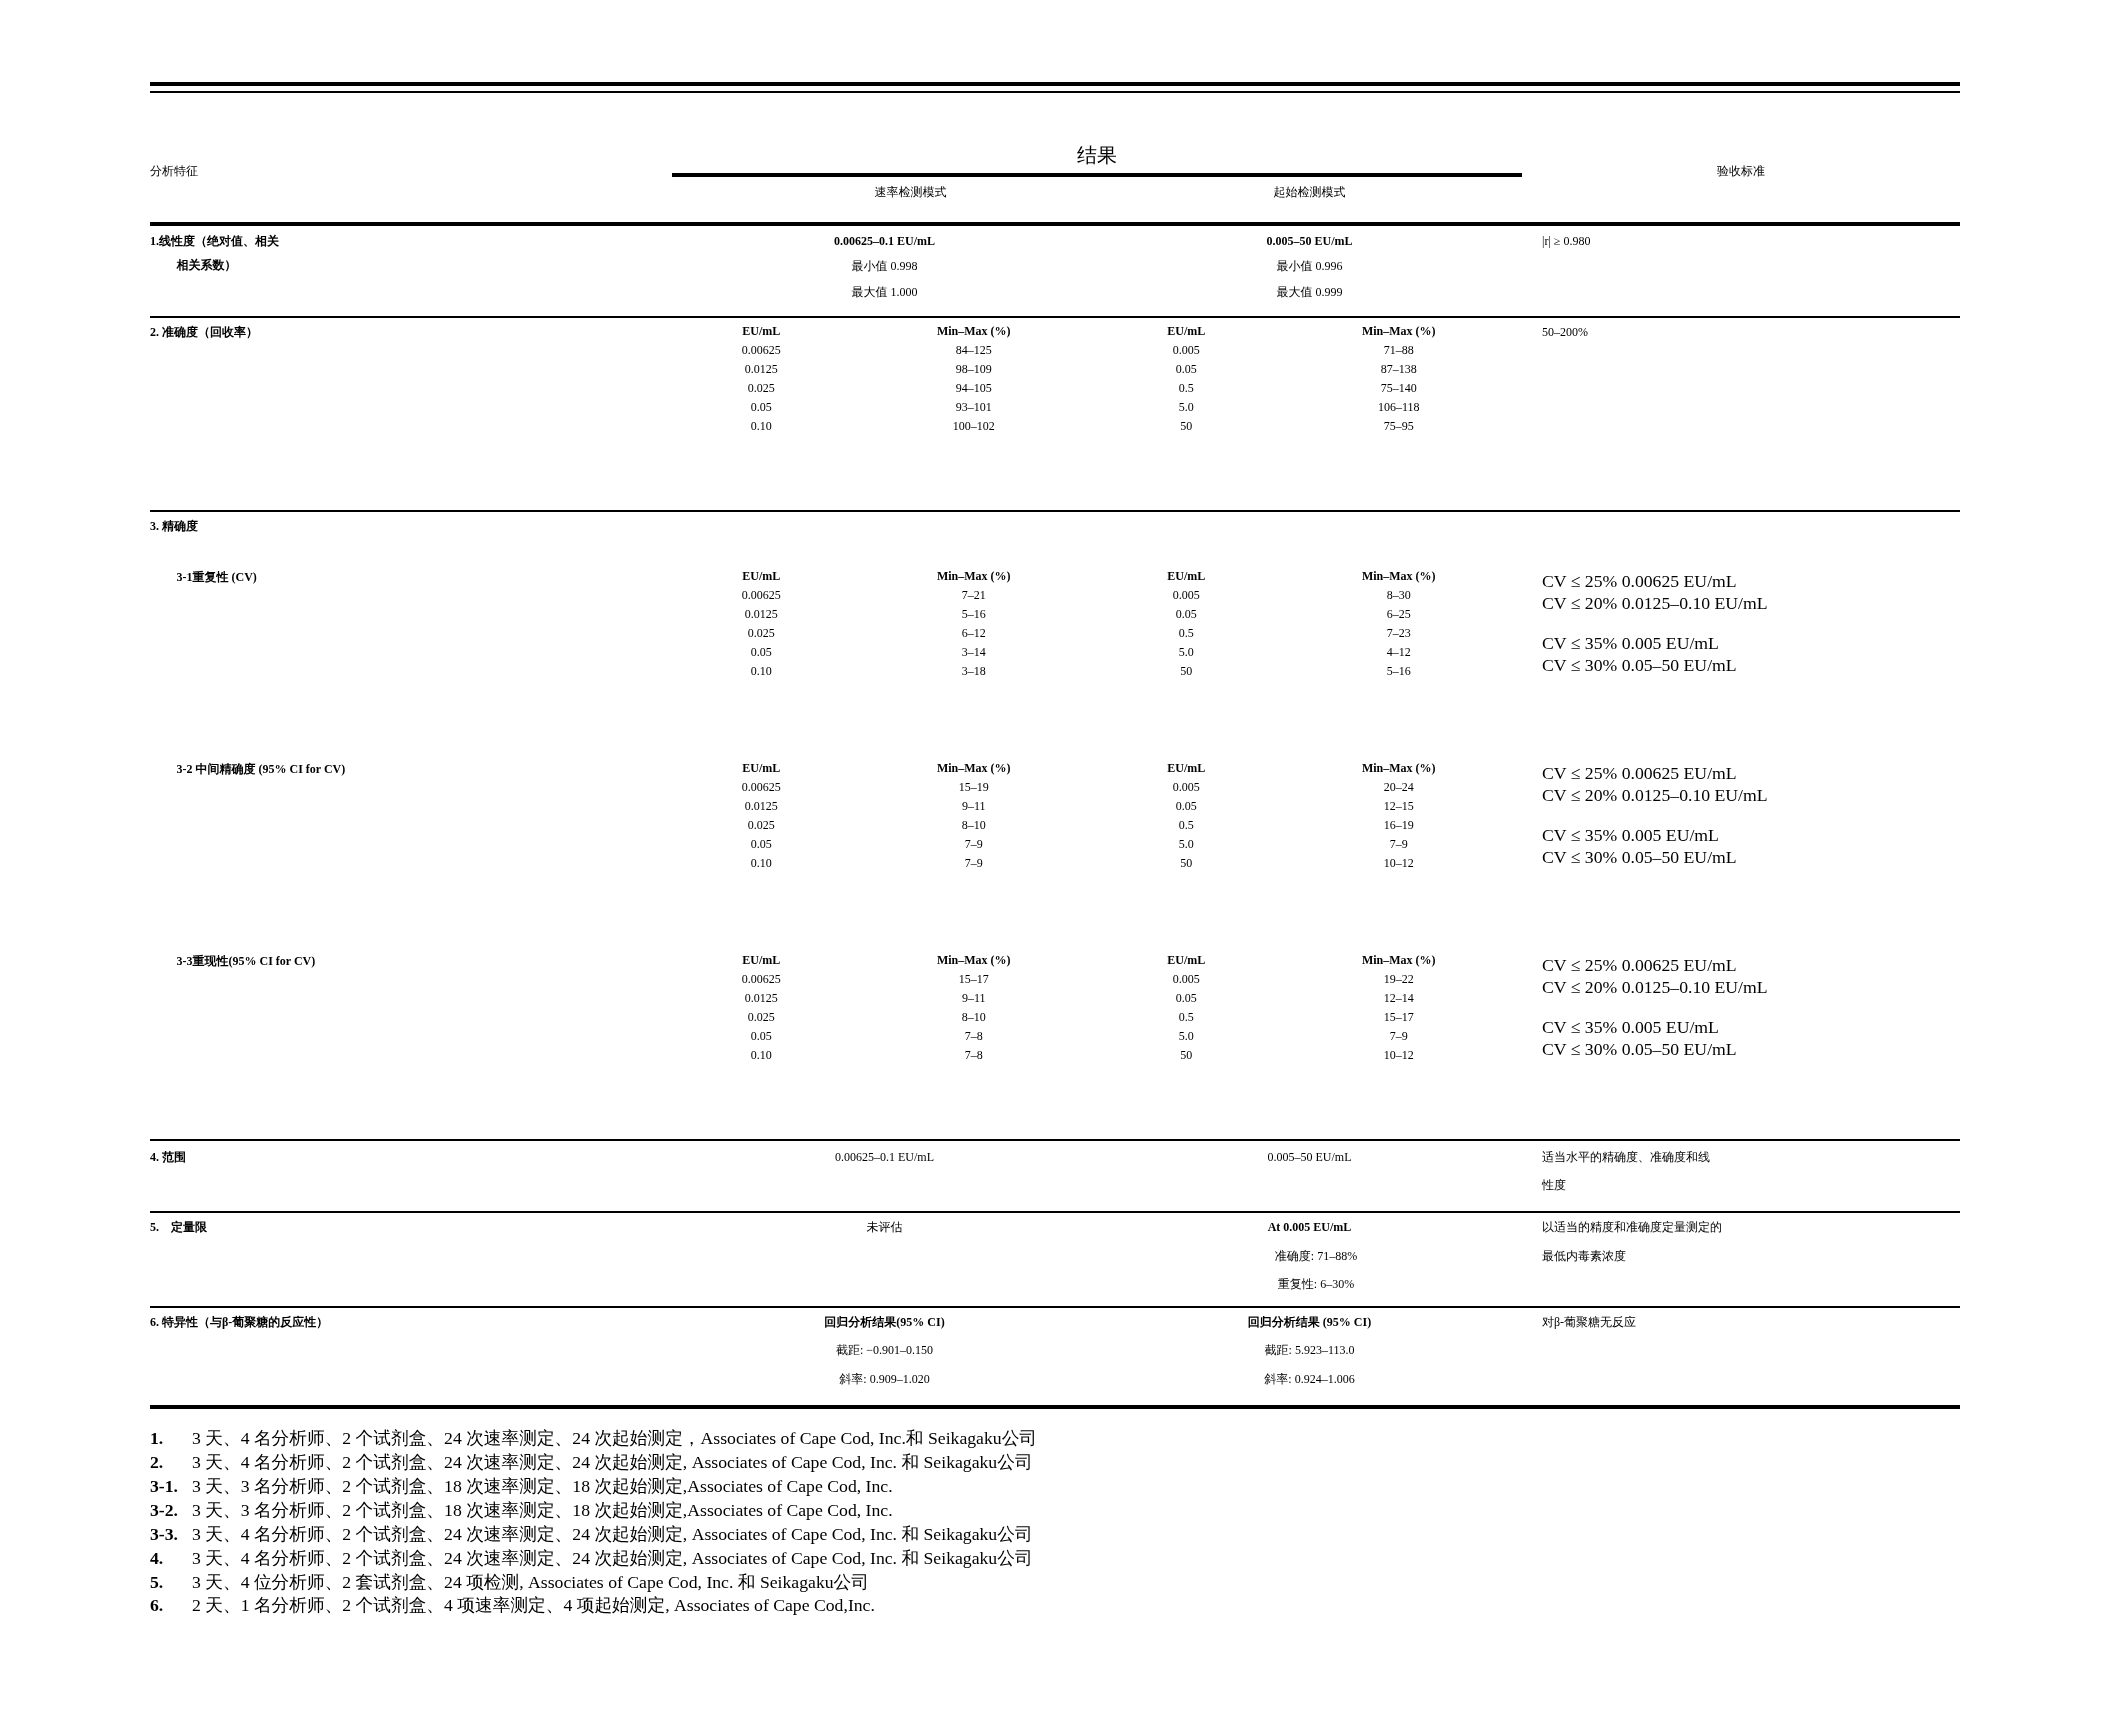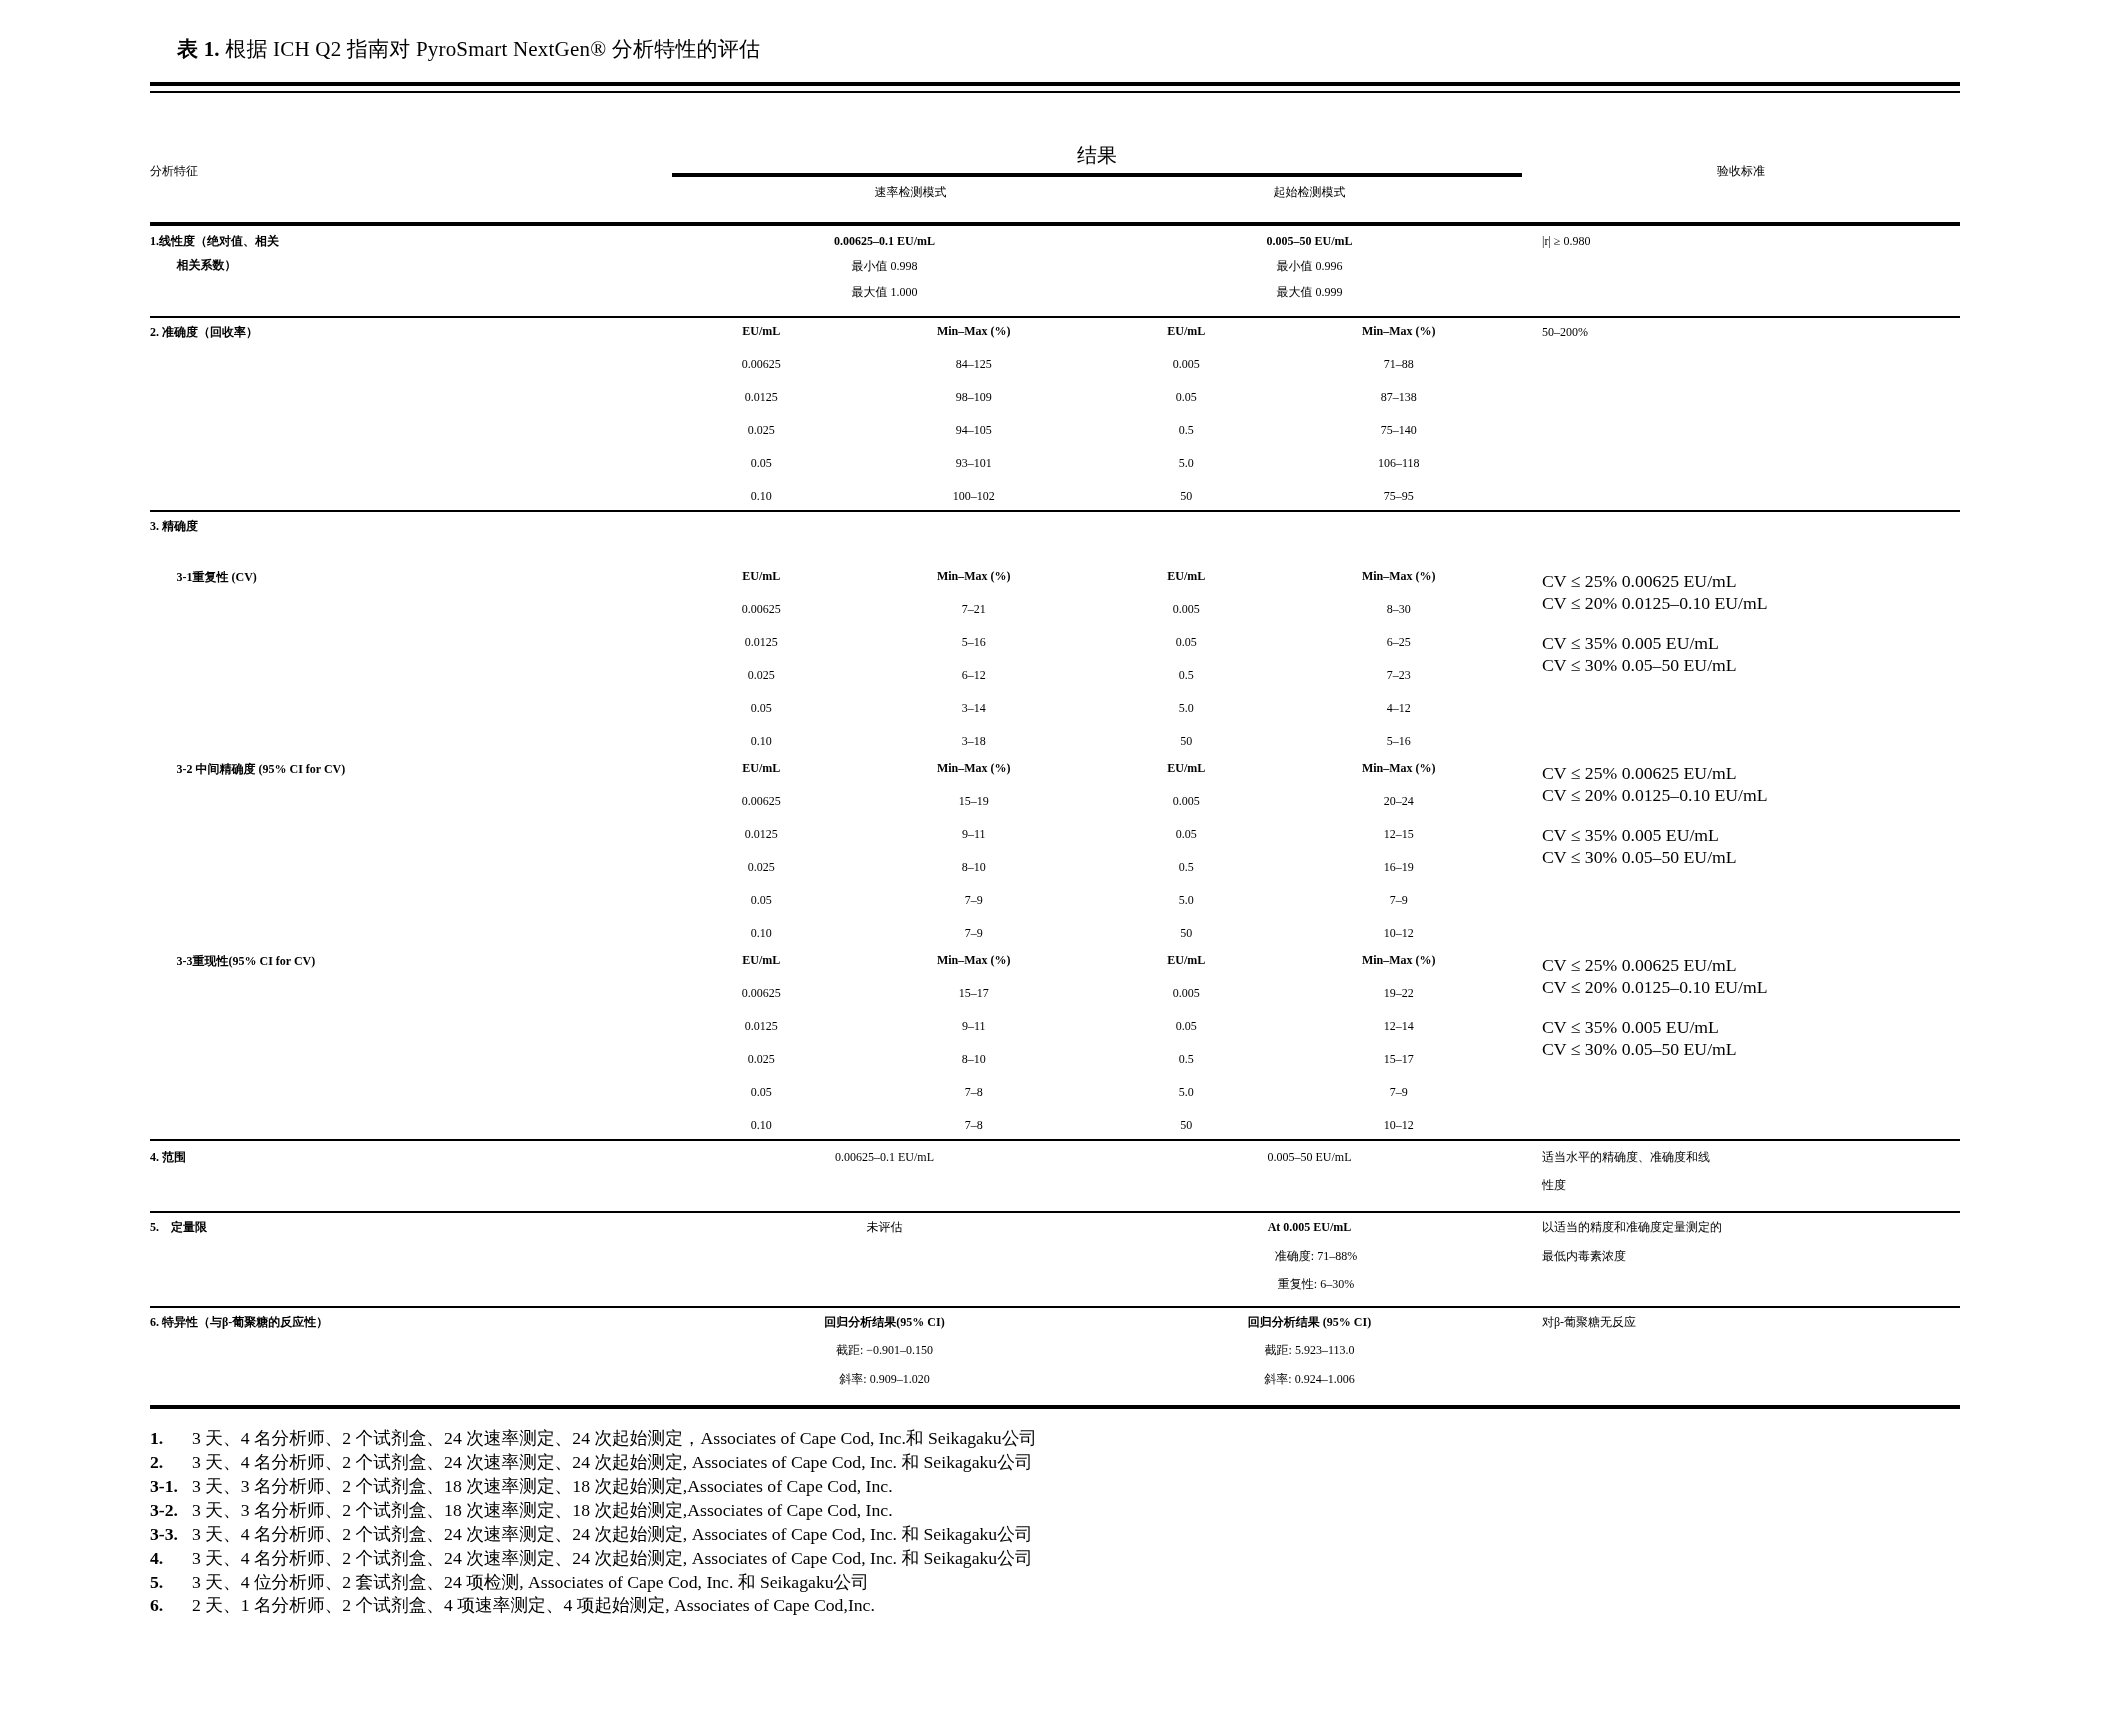--- a/index.html
+++ b/index.html
@@ -69,21 +69,21 @@
     font-size: 12px;
     line-height: 1.0;
   }
   .pairs .prow {
     display: flex;
     width: 100%;
   }
   .pairs .c1 { width: 42%; text-align: center; }
   .pairs .c2 { width: 58%; text-align: center; }
   .pairs .hrow .c1, .pairs .hrow .c2 { font-weight: bold; }
-  .pairs .prow + .prow { margin-top: 21px; }
+  .pairs .prow + .prow { margin-top: 7px; }
 
   .acc-lines {
     position: absolute;
     font-size: 17.7px;
     line-height: 1.25;
     text-align: left;
   }
   .acc-gap { height: 17.7px; }
 
   
@@ -109,23 +109,20 @@
     width: 42px;
     flex: 0 0 42px;
   }
   .note-txt { flex: 1 1 auto; white-space: nowrap; }
 </style>
 </head>
 <body>
 
 <div class="page">
 
-  <div class="caption">
-    <span class="cap-bold">表 1.</span><span> 根据 ICH Q2 指南对 PyroSmart NextGen® 分析特性的评估</span>
-  </div>
 
   <div class="rule rule-thick" style="left:150px; top:82px; width:1810px;"></div>
   <div class="rule rule-thin" style="left:150px; top:91px; width:1810px;"></div>
 
   <div class="tbl">
 
     <div class="hdr-results" style="left:522px; top:142px; width:850px;">结果</div>
     <div class="rule rule-thick" style="left:522px; top:173px; width:850px; position:absolute;"></div>
 
     <div class="cell left" style="left:0px;    top:164px; width:522px;">分析特征</div>

